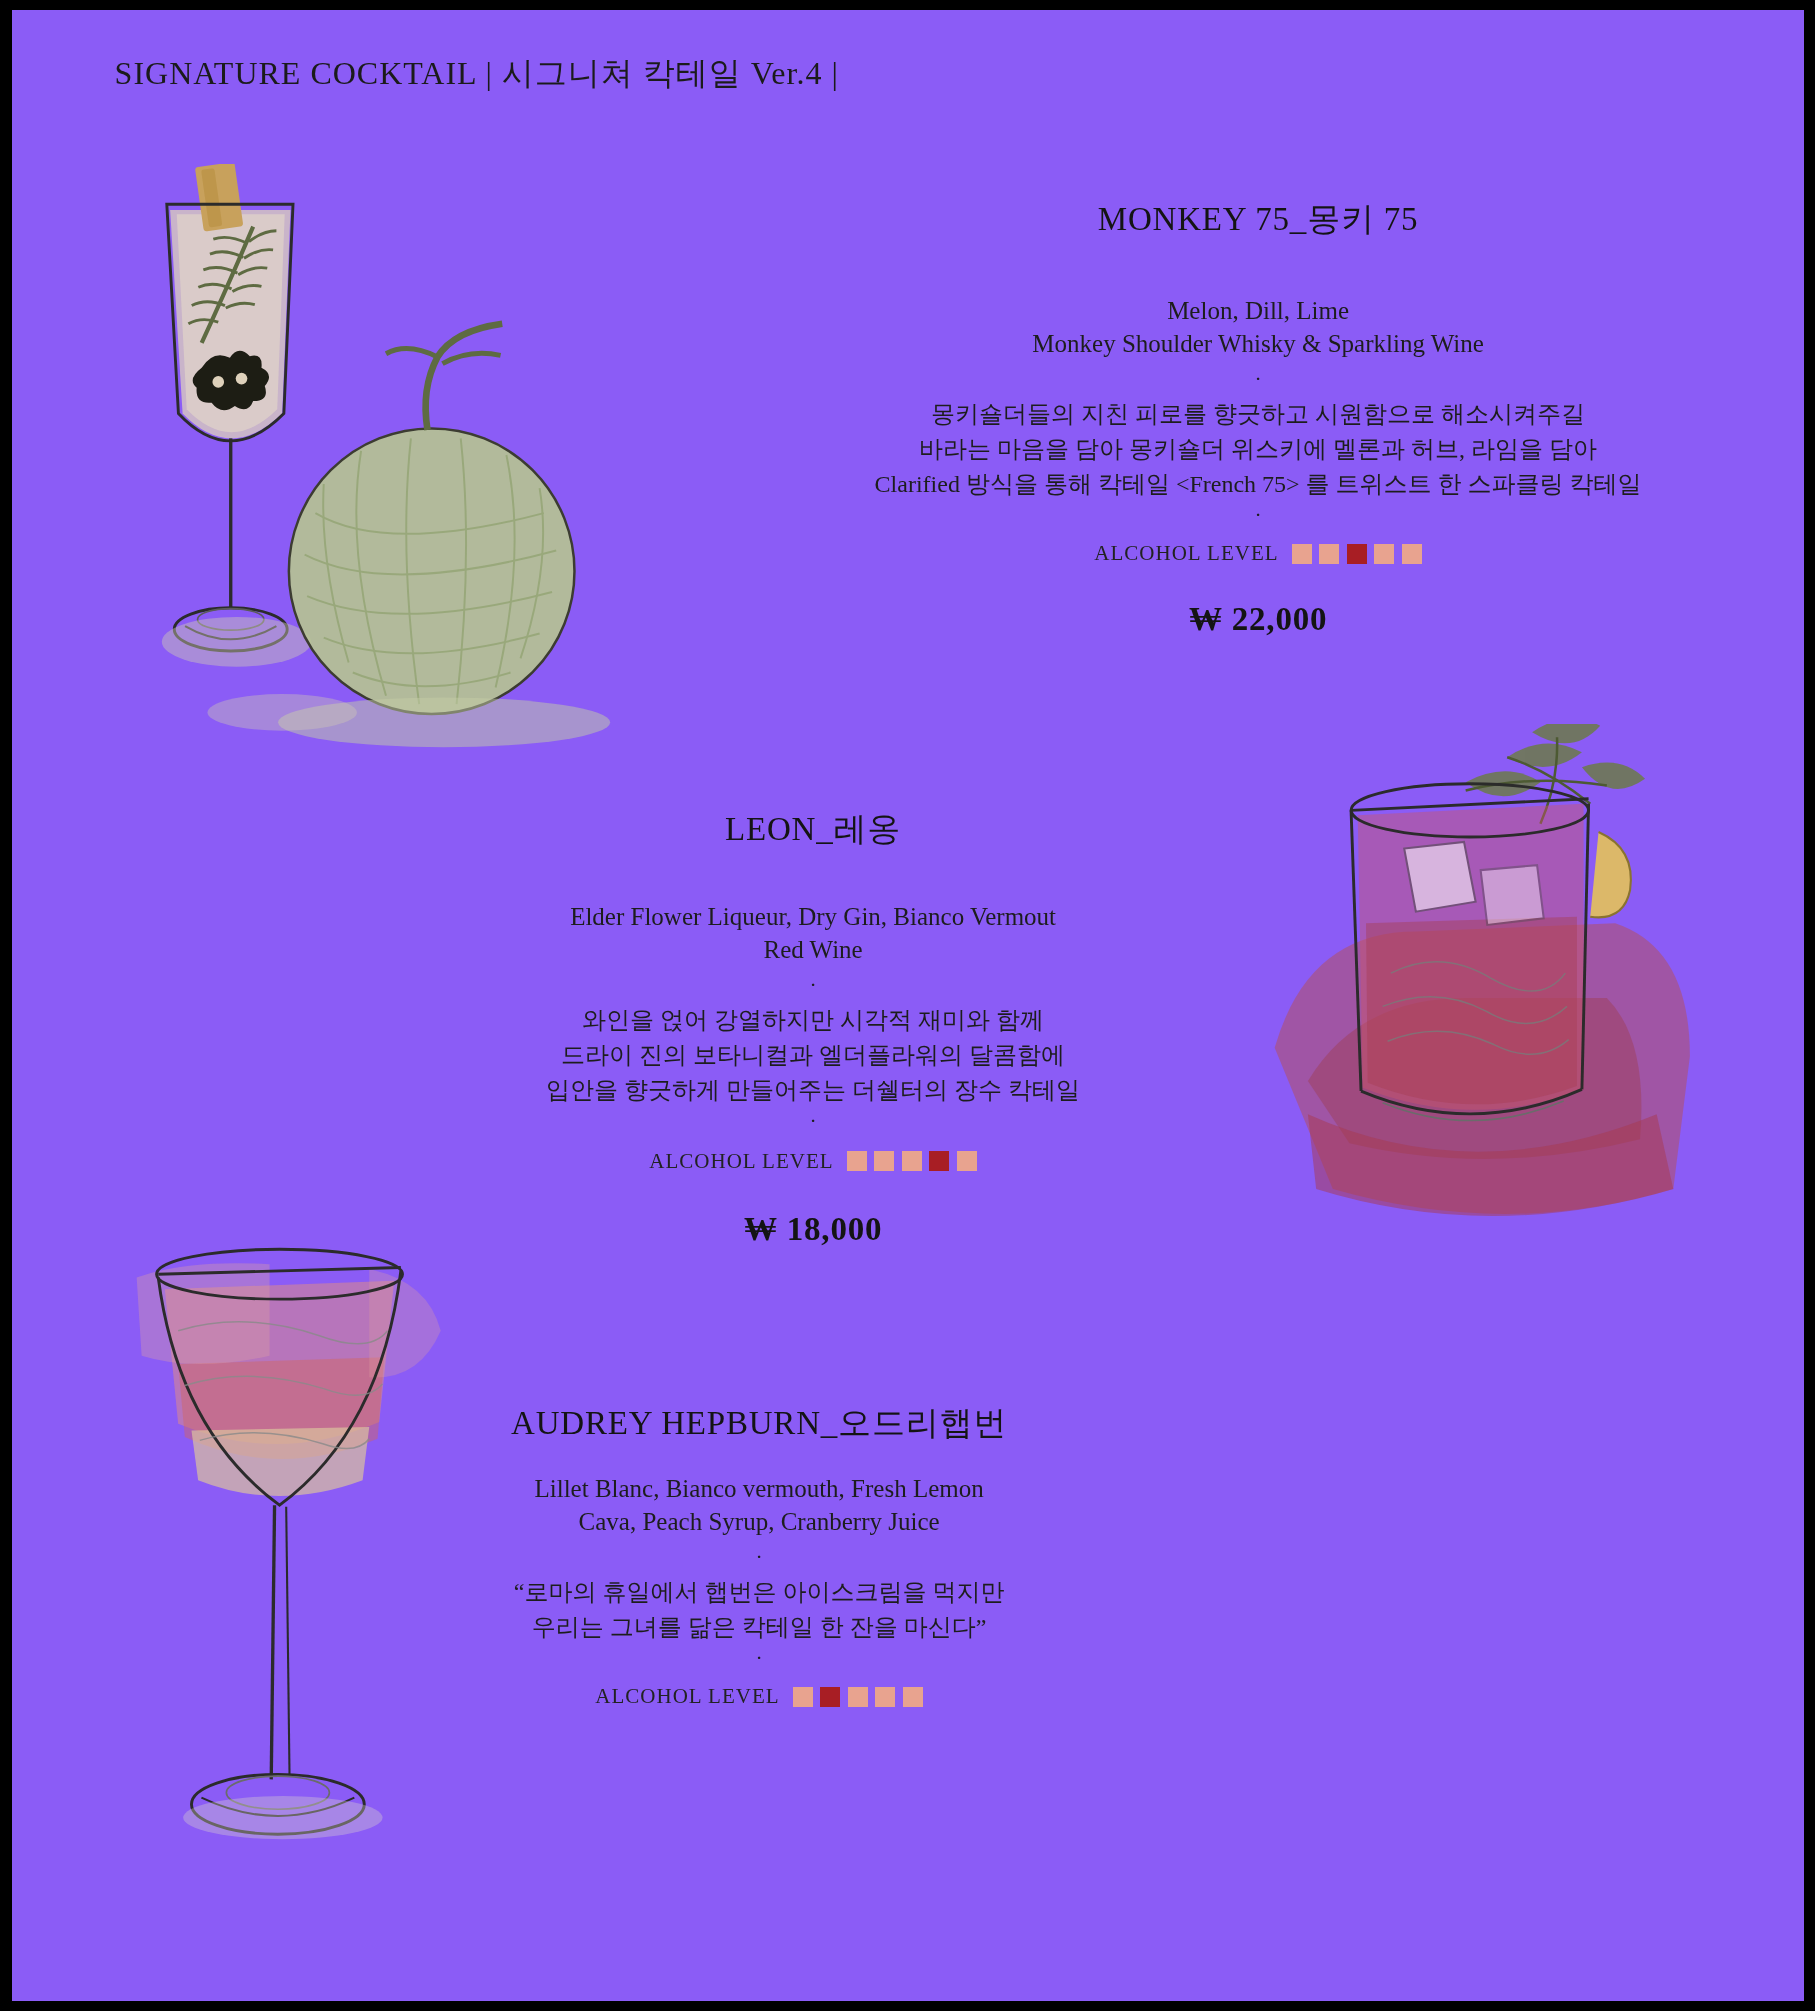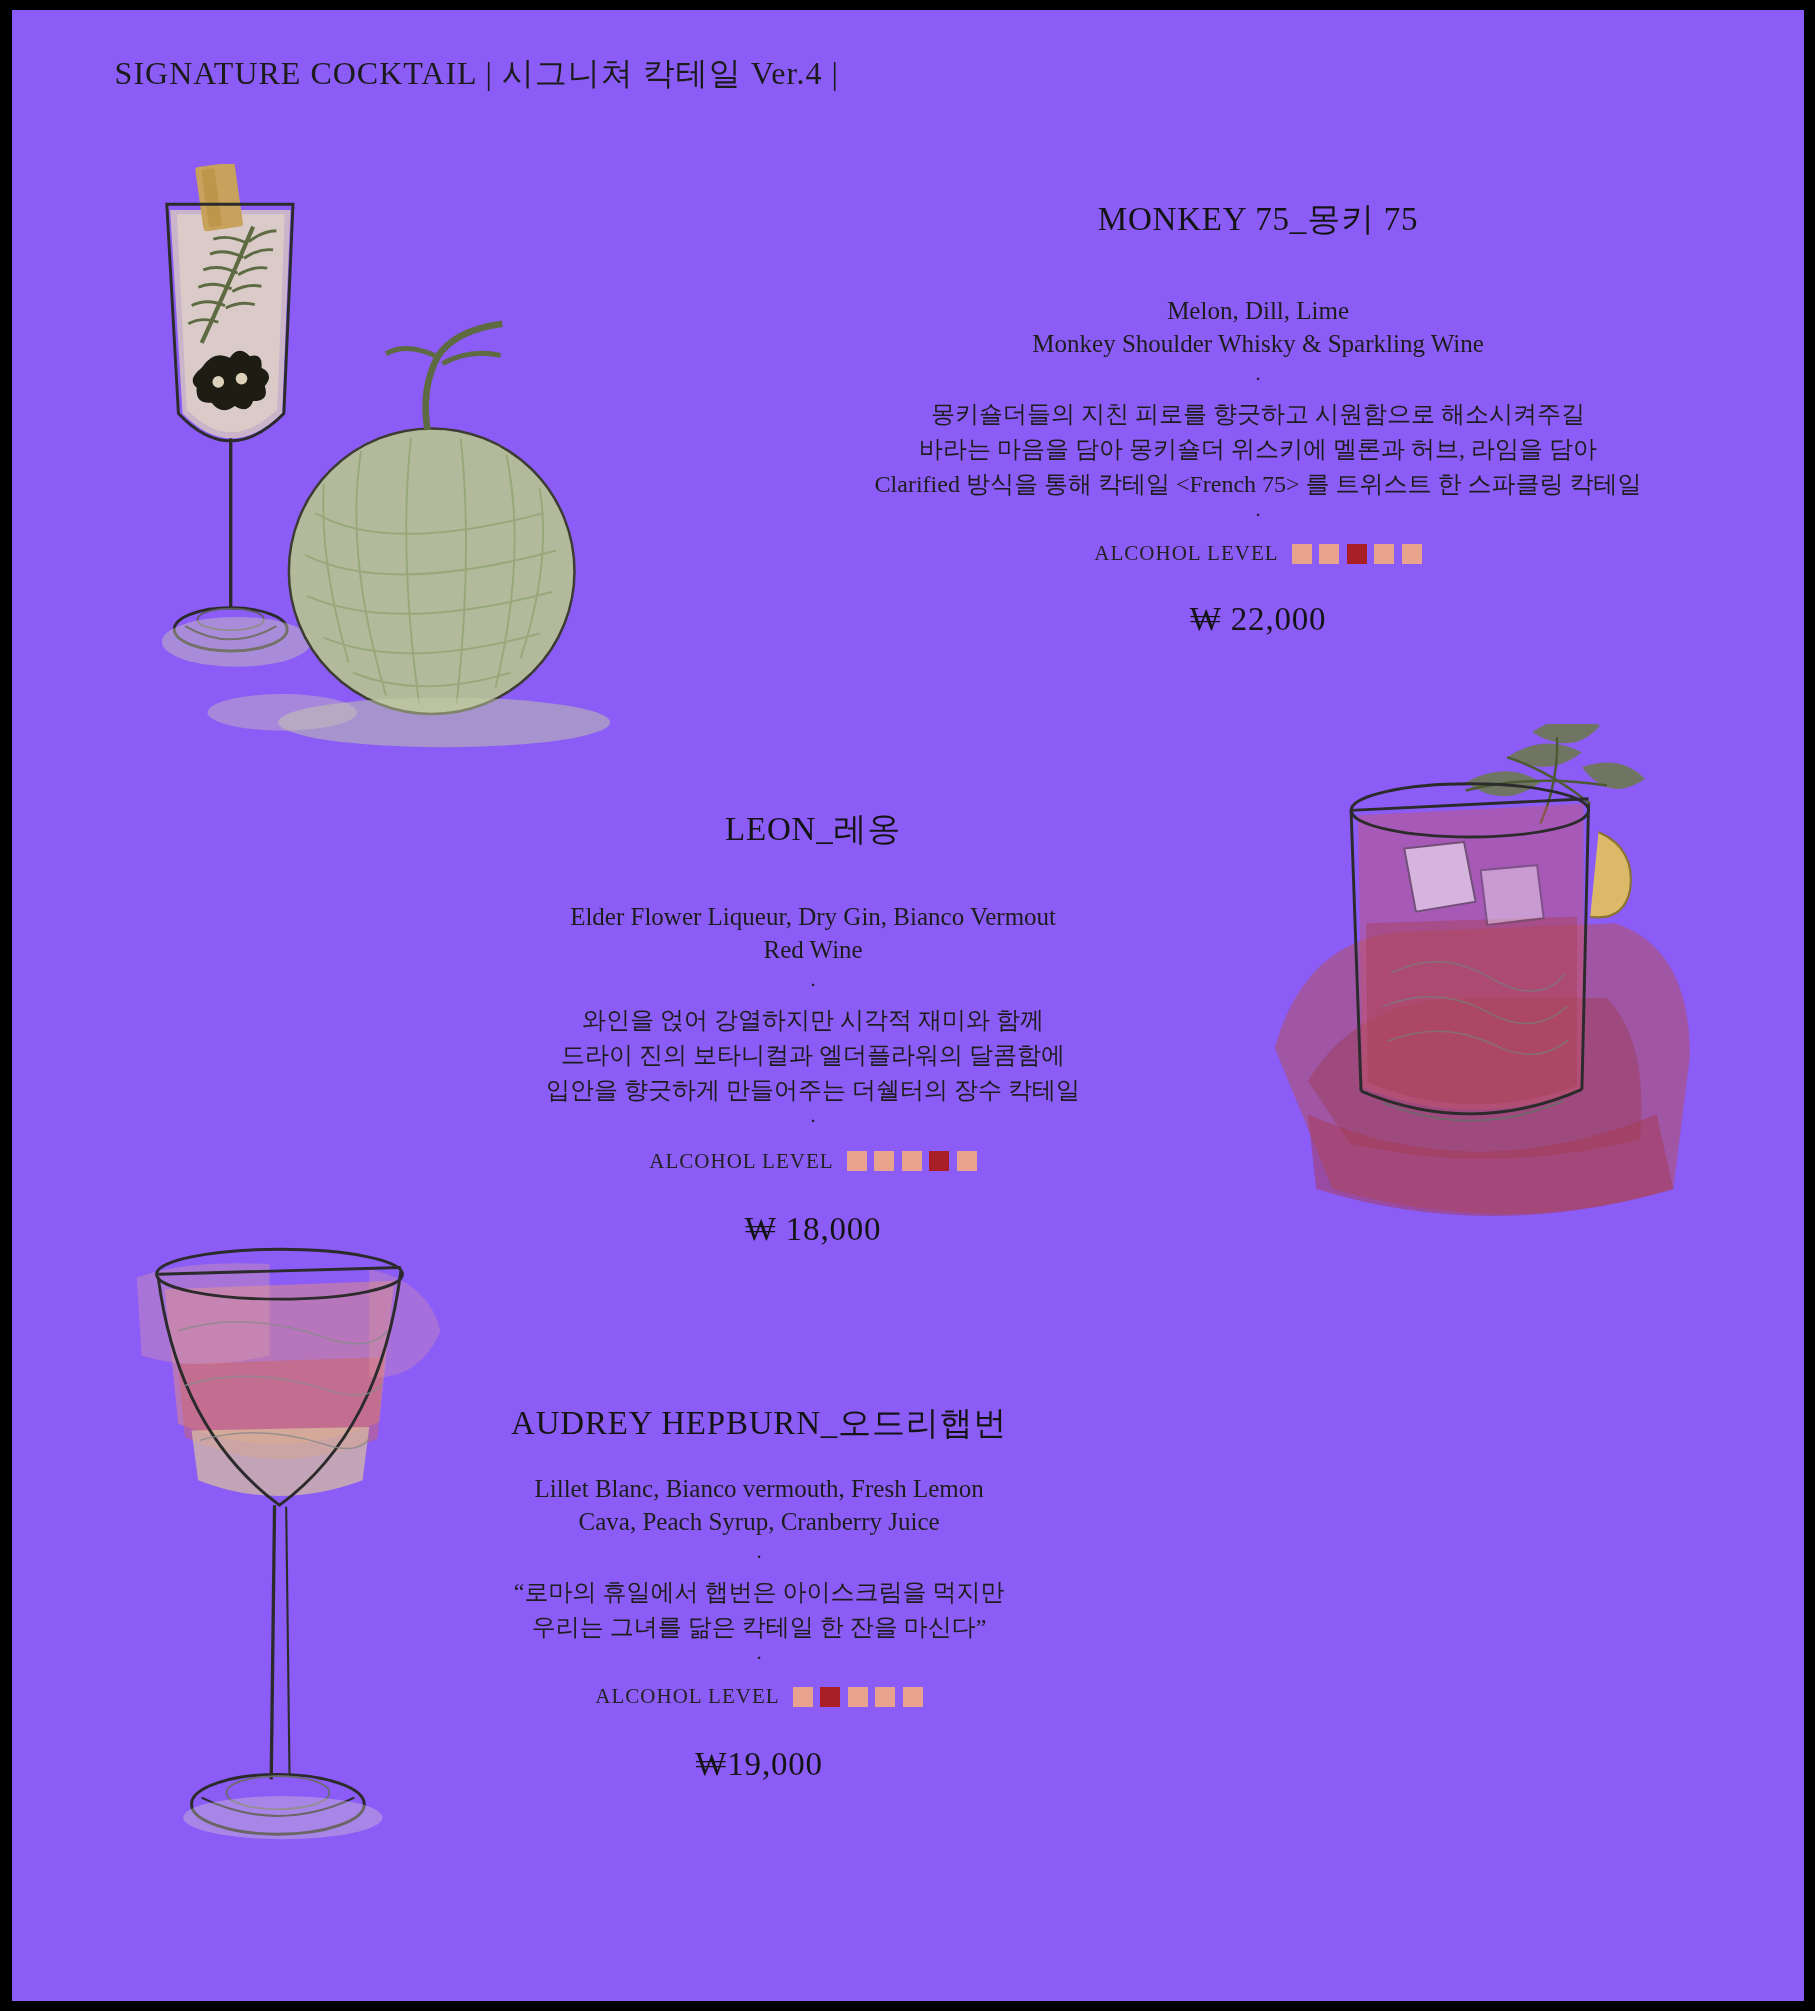--- a/index.html
+++ b/index.html
@@ -83,20 +83,21 @@
   }
   .alc-box.on {
     background: #a81e24;
   }
   .price {
     font-size: 33px;
     letter-spacing: 0.8px;
     color: #141414;
     text-align: center;
     white-space: nowrap;
+    font-weight: bold;
   }
 
   
   #item-monkey {
     position: absolute;
     left: 748px;
     top: 187px;
     width: 997px;
   }
   #item-monkey .ingredients { margin-top: 52px; }
@@ -343,17 +344,16 @@
     <div class="alc-row">
       <span class="alc-label">ALCOHOL LEVEL</span>
       <span class="alc-boxes">
           <span class="alc-box"></span>
           <span class="alc-box on"></span>
           <span class="alc-box"></span>
           <span class="alc-box"></span>
           <span class="alc-box"></span>
         </span>
     </div>
-    <div class="price">₩19,000</div>
   </div>
 
 </div>
 
 
 </body></html>

